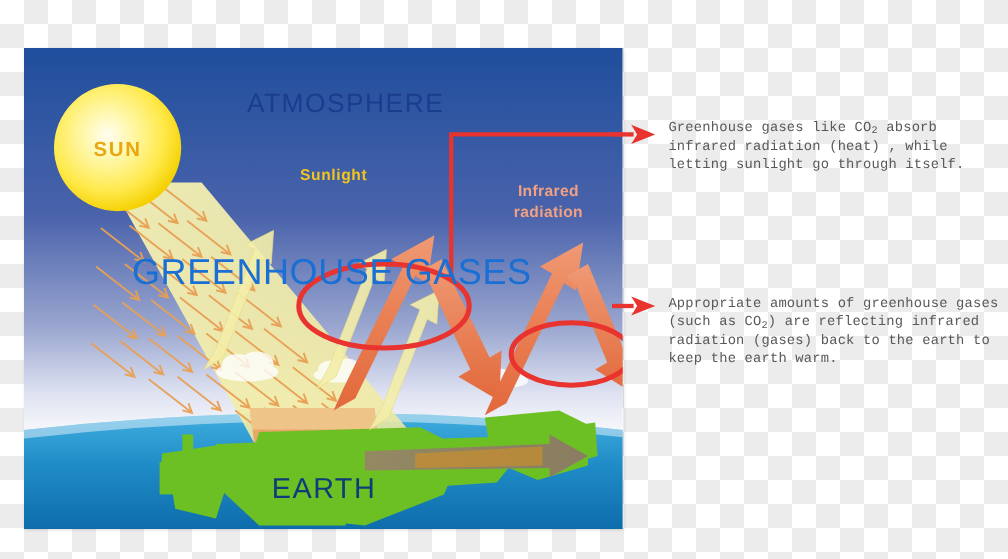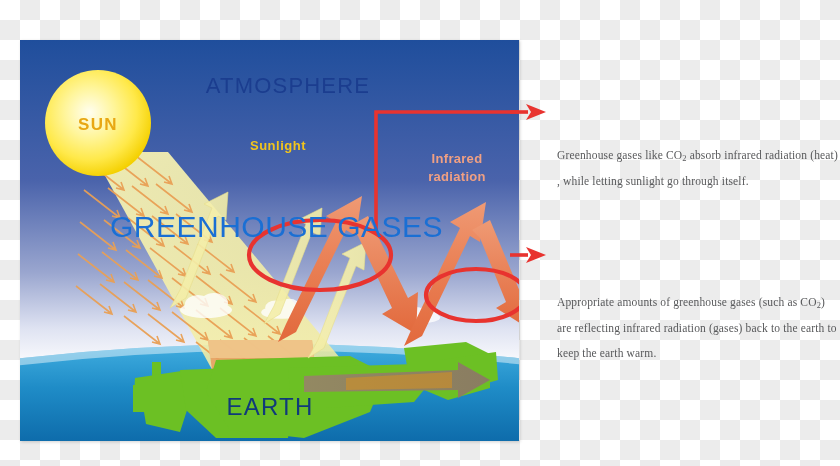--- a/index.html
+++ b/index.html
@@ -37,24 +37,23 @@
     width: 499px;
     height: 401px;
   }
 
   
   .note {
     position: absolute;
     width: 282px;
     color: #58595b;
     font-size: 11.5px;
-    line-height: 25px;
+    line-height: 15px;
     letter-spacing: 0.15px;
-    font-family: Liberation Serif, serif;
-    margin-top: 44px;
+    font-family: Liberation Mono, monospace;
   }
   #note-1 { left: 557px; top: 99px; }
   #note-2 { left: 557px; top: 246px; }
   .note sub {
     font-size: 8.5px;
     vertical-align: baseline;
     position: relative;
     top: 2px;
   }
 

